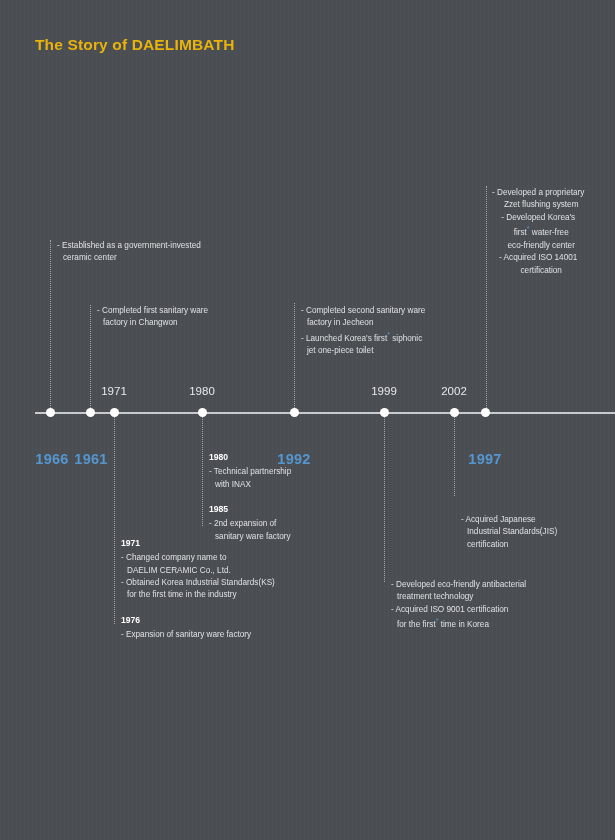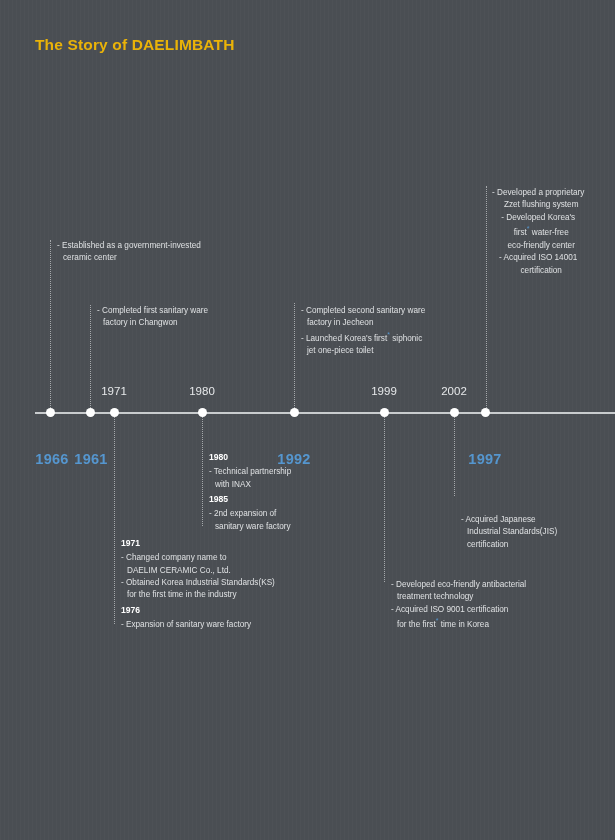--- a/index.html
+++ b/index.html
@@ -92,21 +92,21 @@
     white-space: nowrap;
   }
   .note .note-year {
     font-weight: bold;
     font-size: 8.6px;
     color: #ffffff;
     display: block;
     margin-bottom: 2px;
   }
   .note .note-year.spaced {
-    margin-top: 2px;
+    margin-top: 12px;
   }
   .note-line {
     display: block;
     white-space: nowrap;
   }
   .note-line.indent {
     padding-left: 6px;
   }
   .ast {
     color: #5596cf;

